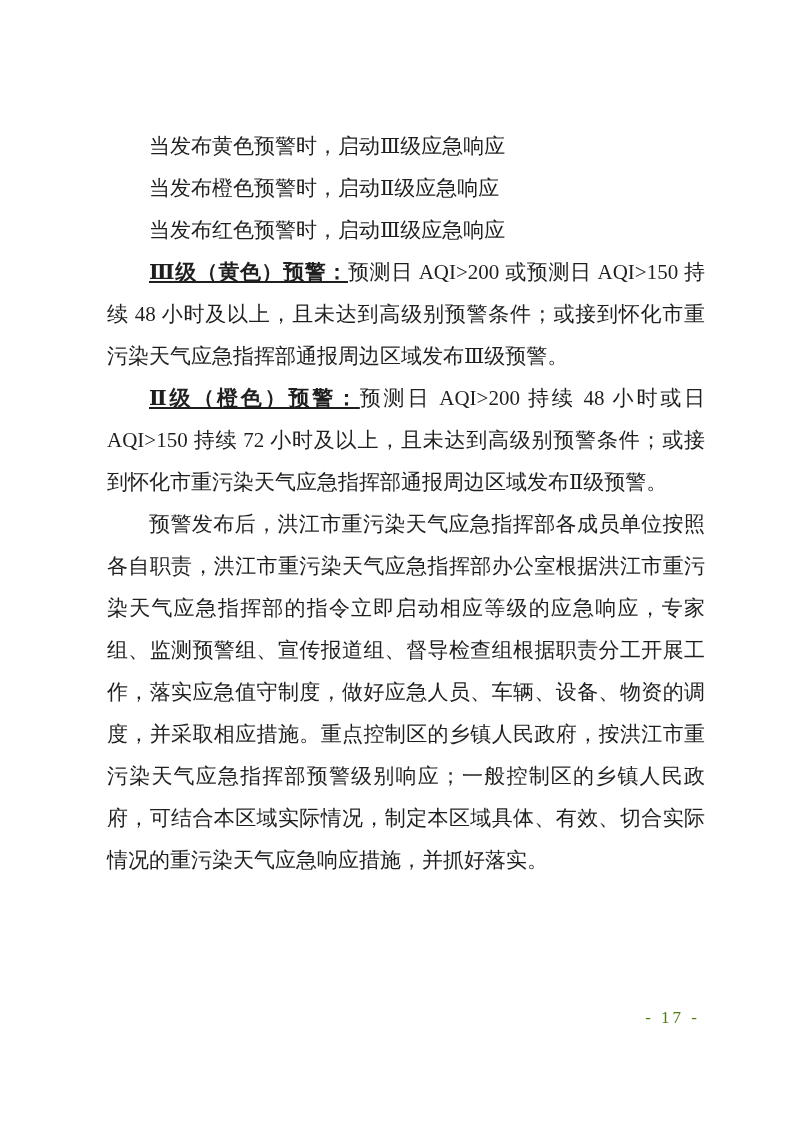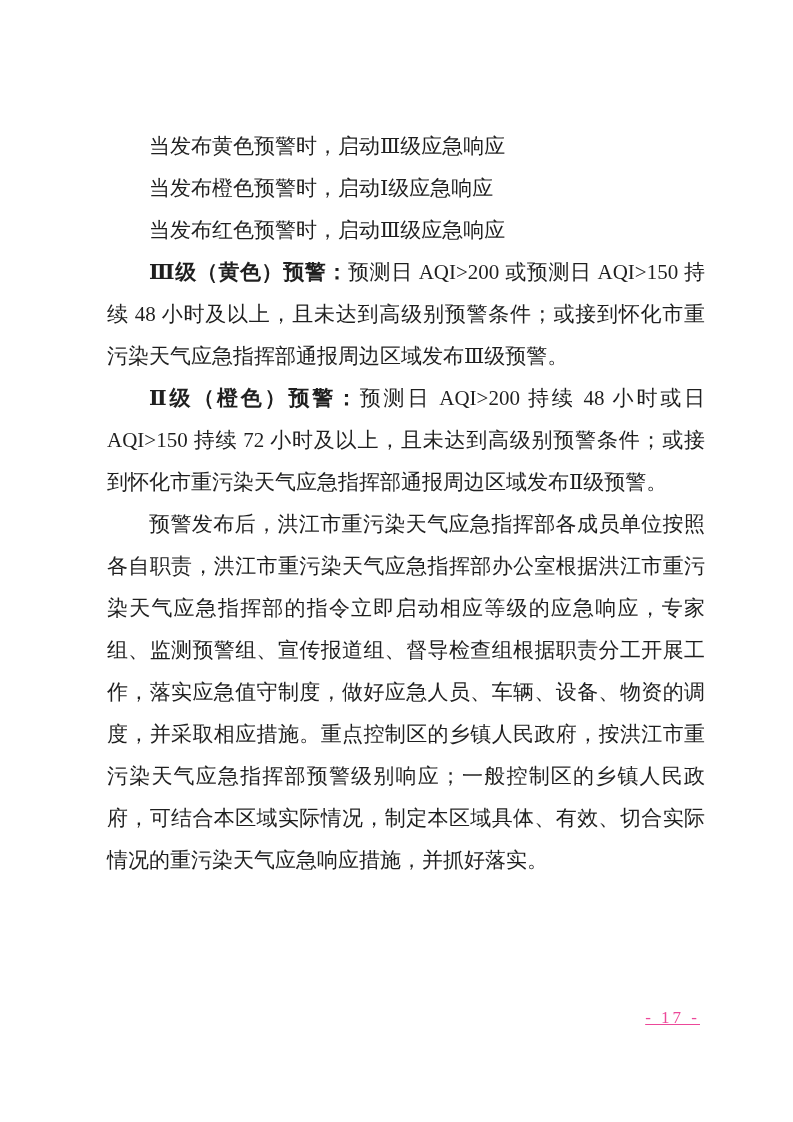--- a/index.html
+++ b/index.html
@@ -32,42 +32,42 @@
     text-align: justify;
     text-justify: inter-ideograph;
   }
   .content p {
     margin: 0;
     padding: 0;
     text-indent: 2em;
   }
   .lead {
     font-weight: bold;
+    text-decoration: underline;
   }
   .page-number {
     position: absolute;
     top: 1008px;
     right: 93px;
     font-size: 17px;
     letter-spacing: 3px;
-    color: #ec4899;
+    color: #4d7c0f;
     white-space: nowrap;
-    text-decoration: underline;
   }
 </style>
 </head>
 <body>
 
 <div class="page">
 
   <div class="content">
 
     <p>当发布黄色预警时，启动Ⅲ级应急响应</p>
 
-    <p>当发布橙色预警时，启动Ⅰ级应急响应</p>
+    <p>当发布橙色预警时，启动Ⅱ级应急响应</p>
 
     <p>当发布红色预警时，启动Ⅲ级应急响应</p>
 
     <p><span class="lead">Ⅲ级（黄色）预警：</span><span>预测日 AQI&gt;200 或预测日 AQI&gt;150 持续 48 小时及以上，且未达到高级别预警条件；或接到怀化市重污染天气应急指挥部通报周边区域发布Ⅲ级预警。</span></p>
 
     <p><span class="lead">Ⅱ级（橙色）预警：</span><span>预测日 AQI&gt;200 持续 48 小时或日 AQI&gt;150 持续 72 小时及以上，且未达到高级别预警条件；或接到怀化市重污染天气应急指挥部通报周边区域发布Ⅱ级预警。</span></p>
 
 
     <p>预警发布后，洪江市重污染天气应急指挥部各成员单位按照各自职责，洪江市重污染天气应急指挥部办公室根据洪江市重污染天气应急指挥部的指令立即启动相应等级的应急响应，专家组、监测预警组、宣传报道组、督导检查组根据职责分工开展工作，落实应急值守制度，做好应急人员、车辆、设备、物资的调度，并采取相应措施。重点控制区的乡镇人民政府，按洪江市重污染天气应急指挥部预警级别响应；一般控制区的乡镇人民政府，可结合本区域实际情况，制定本区域具体、有效、切合实际情况的重污染天气应急响应措施，并抓好落实。</p>
 

